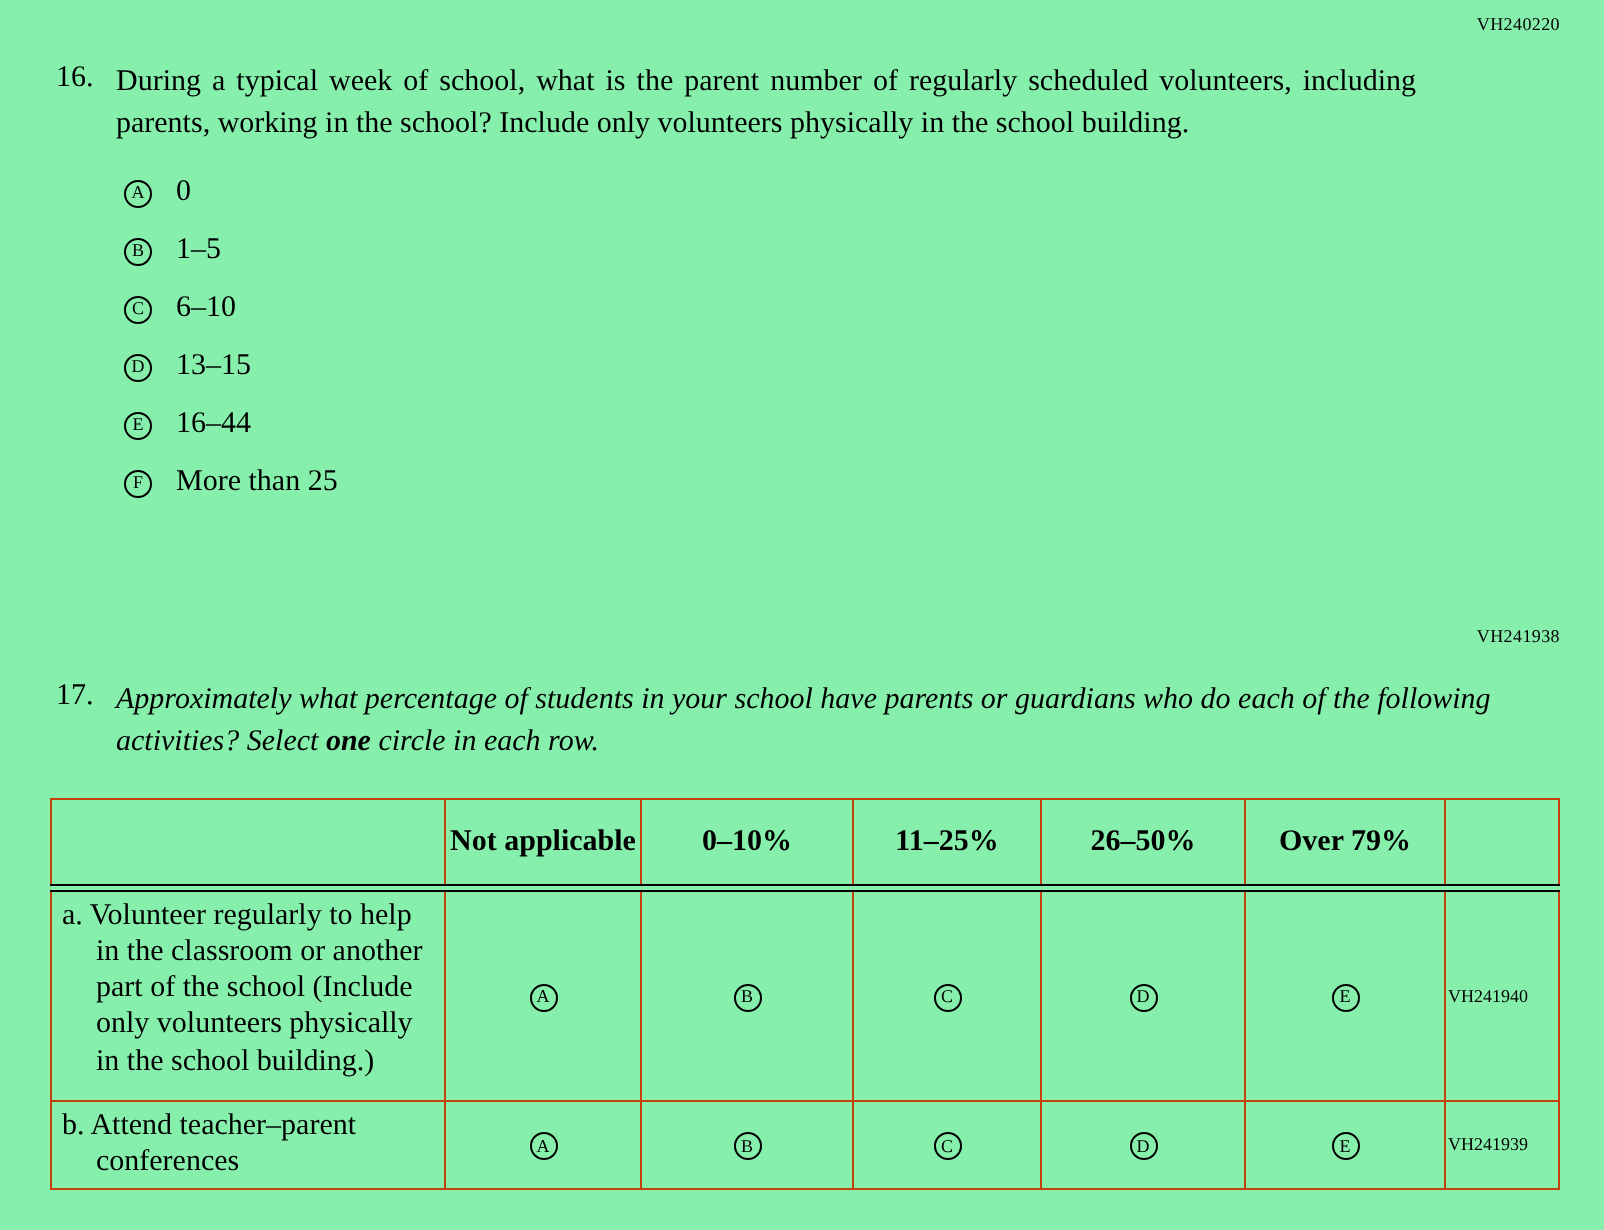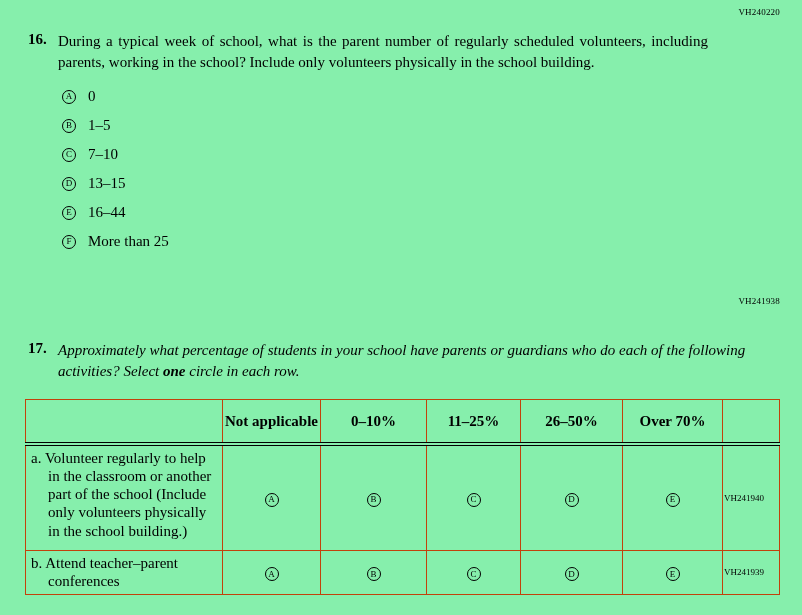--- a/index.html
+++ b/index.html
@@ -13,32 +13,32 @@
     color: #000;
     overflow: hidden;
   }
   .code {
     position: absolute;
     right: 22px;
     font-size: 9px;
     letter-spacing: 0.2px;
   }
   .code-top { top: 7px; }
-  .code-mid { top: 296px; }
+  .code-mid { top: 313px; }
 
   .question {
     position: absolute;
     left: 28px;
     display: flex;
     font-size: 15px;
   }
   .q16 { top: 31px; width: 718px; }
   .q17 { top: 340px; width: 724px; }
   .qnum {
-    font-weight: bold;
+    font-weight: normal;
     width: 30px;
     flex: 0 0 30px;
   }
   .qbody { flex: 1; }
   .qtext {
     line-height: 1.42;
   }
   .q16 .qtext { text-align: justify; width: 650px; }
   .q17 .qtext { width: 692px; font-style: italic; }
 
@@ -118,21 +118,21 @@
         <div class="option">
           <span class="circle">A</span>
           <span class="option-label">0</span>
         </div>
         <div class="option">
           <span class="circle">B</span>
           <span class="option-label">1–5</span>
         </div>
         <div class="option">
           <span class="circle">C</span>
-          <span class="option-label">7–10</span>
+          <span class="option-label">6–10</span>
         </div>
         <div class="option">
           <span class="circle">D</span>
           <span class="option-label">13–15</span>
         </div>
         <div class="option">
           <span class="circle">E</span>
           <span class="option-label">16–44</span>
         </div>
         <div class="option">
@@ -162,21 +162,21 @@
       <col style="width:100px">
       <col style="width:57px">
     </colgroup>
     <thead>
       <tr>
         <th></th>
         <th>Not applicable</th>
         <th>0–10%</th>
         <th>11–25%</th>
         <th>26–50%</th>
-        <th>Over 70%</th>
+        <th>Over 79%</th>
         <th></th>
       </tr>
     </thead>
     <tbody>
       <tr class="row-a">
         <td class="label-cell">
           <div class="hang"><span>a.</span> <span>Volunteer regularly to help in the classroom or another part of the school (Include only volunteers physically in the school building.)</span></div>
         </td>
         <td class="circle-cell"><span class="circle">A</span></td>
         <td class="circle-cell"><span class="circle">B</span></td>

